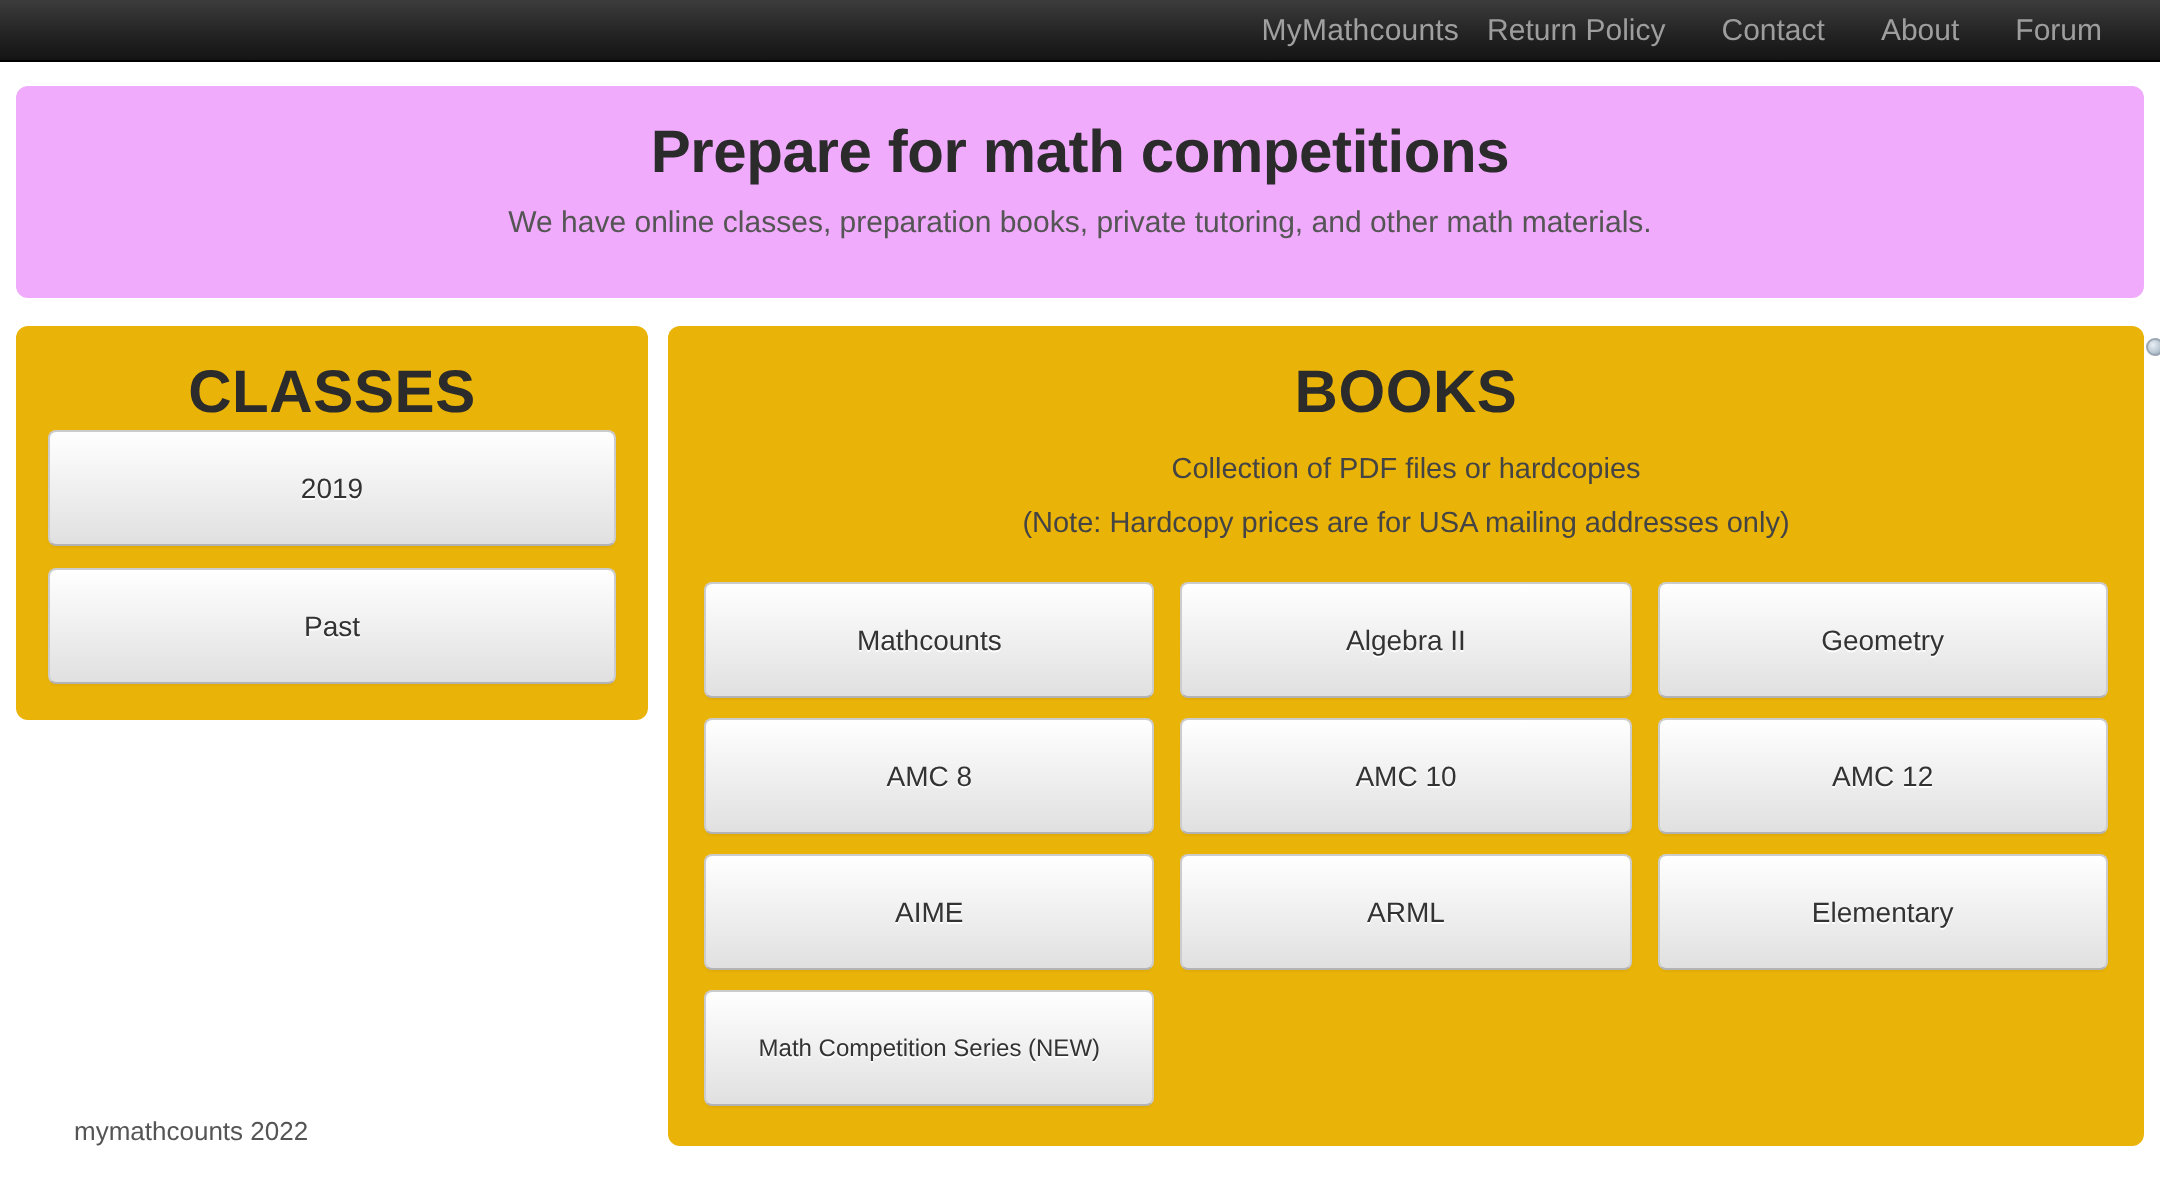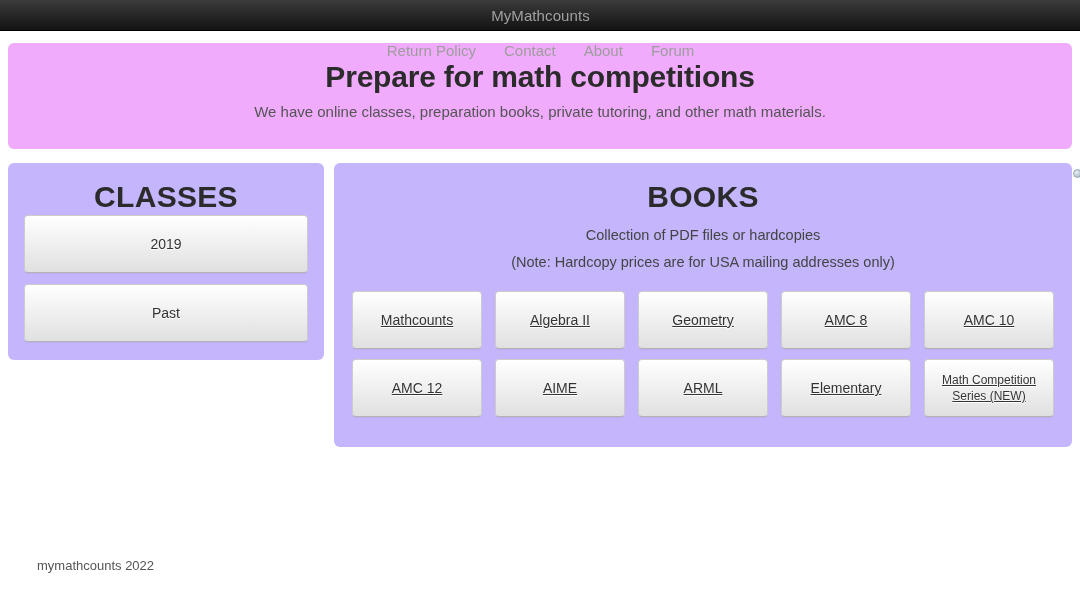--- a/index.html
+++ b/index.html
@@ -18,24 +18,23 @@
     position: relative;
   }
 
   
   .navbar {
     height: 31px;
     background: linear-gradient(to bottom, #3c3c3c 0%, #222222 60%, #141414 100%);
     background-color: #1b1b1b;
     display: flex;
     align-items: center;
-    justify-content: space-between;
+    justify-content: flex-end;
     padding: 0 15px 0 16px;
     border-bottom: 1px solid #000;
-    flex-direction: column;
   }
   .navbar-brand {
     color: #a0a0a0;
     font-size: 15px;
     letter-spacing: .1px;
     line-height: 31px;
     cursor: pointer;
   }
   .nav-links {
     display: flex;
@@ -79,21 +78,21 @@
     position: relative;
     margin-top: 14px;
     padding: 0 8px;
     display: flex;
     align-items: flex-start;
     gap: 10px;
   }
 
   
   .panel {
-    background: #c4b5fd;
+    background: #eab308;
     border-radius: 6px;
   }
   .panel-classes {
     width: 316px;
     flex: 0 0 316px;
     padding: 16px 16px 18px 16px;
   }
   .panel-books {
     flex: 1 1 auto;
     padding: 16px 18px 20px 18px;
@@ -143,24 +142,23 @@
   .classes-list {
     display: flex;
     flex-direction: column;
     gap: 11px;
   }
 
   
   .books-grid {
     margin-top: 19px;
     display: grid;
-    grid-template-columns: repeat(5, 1fr);
+    grid-template-columns: repeat(3, 1fr);
     column-gap: 13px;
     row-gap: 10px;
-    text-decoration: underline;
   }
   .grid-cell-empty { visibility: hidden; }
 
   
   .corner-mark {
     position: absolute;
     top: 6px;
     right: -10px;
     width: 9px;
     height: 9px;

